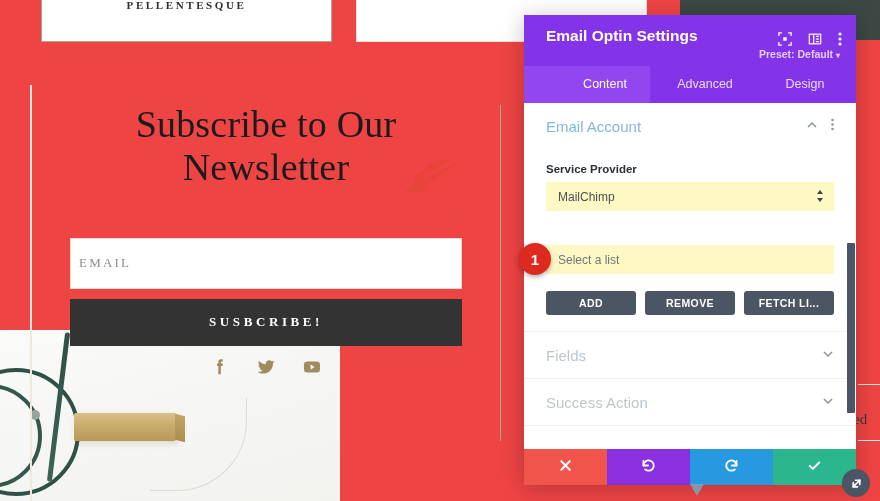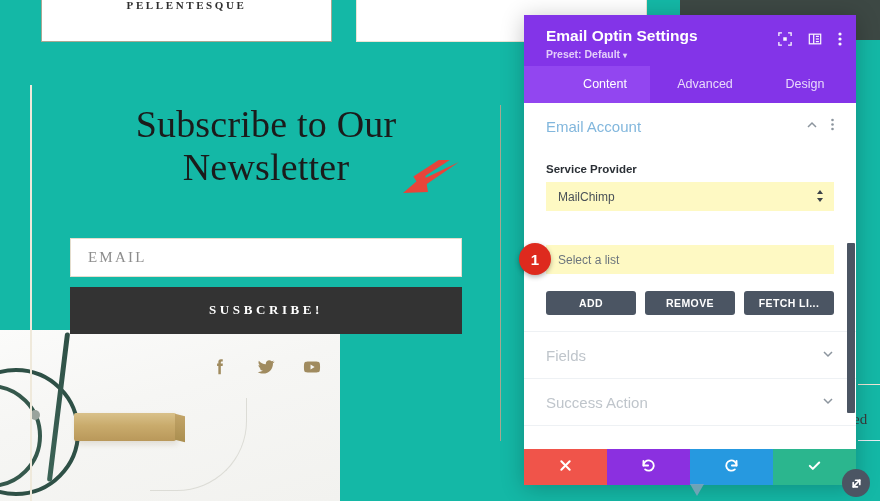--- a/index.html
+++ b/index.html
@@ -13,21 +13,21 @@
     overflow: hidden;
     position: relative;
     font-family: "Liberation Sans", sans-serif;
     -webkit-font-smoothing: antialiased;
   }
 
   
   #page-backdrop {
     position: absolute;
     inset: 0;
-    background: #14b8a6;
+    background: #ef4444;
   }
 
   
   .top-dark-band {
     position: absolute;
     left: 680px;
     top: 0;
     width: 200px;
     height: 40px;
     background: #3d4844;
@@ -140,28 +140,28 @@
     line-height: 1.14;
     color: #1b1b1b;
     font-weight: normal;
     margin: 0 0 48px 0;
     letter-spacing: .2px;
     text-align: center;
   }
   .nl-email {
     box-sizing: border-box;
     width: 392px;
-    height: 39px;
+    height: 51px;
     border: 1px solid #e4ddcd;
     background: #ffffff;
     display: flex;
     align-items: center;
-    padding-left: 17px;
+    padding-left: 8px;
     font-family: "Liberation Serif", serif;
-    font-size: 15px;
+    font-size: 13px;
     letter-spacing: 2.2px;
     color: #8d8d8d;
   }
   .nl-btn {
     box-sizing: border-box;
     width: 392px;
     height: 47px;
     margin-top: 10px;
     background: #333333;
     color: #ffffff;
@@ -234,20 +234,21 @@
     font-size: 15.5px;
     font-weight: bold;
     line-height: 1.1;
     margin: 0;
   }
   .modal-preset {
     color: #e3cdfa;
     font-size: 10.5px;
     font-weight: bold;
     margin-top: 4px;
+    text-align: right;
   }
   .modal-preset .caret { font-size: 8px; }
   .header-icons {
     position: absolute;
     right: 14px; top: 16px;
     display: flex;
     align-items: center;
     gap: 16px;
   }
   .hdr-ic { color:#ffffff; opacity:.96; display:flex; }

